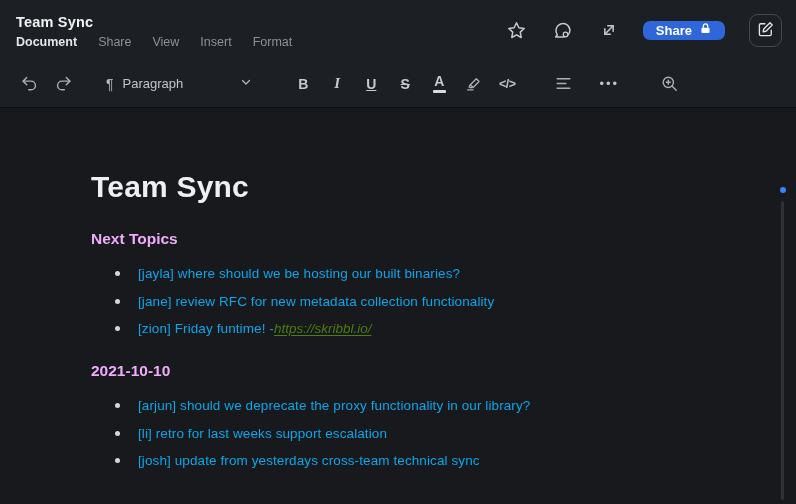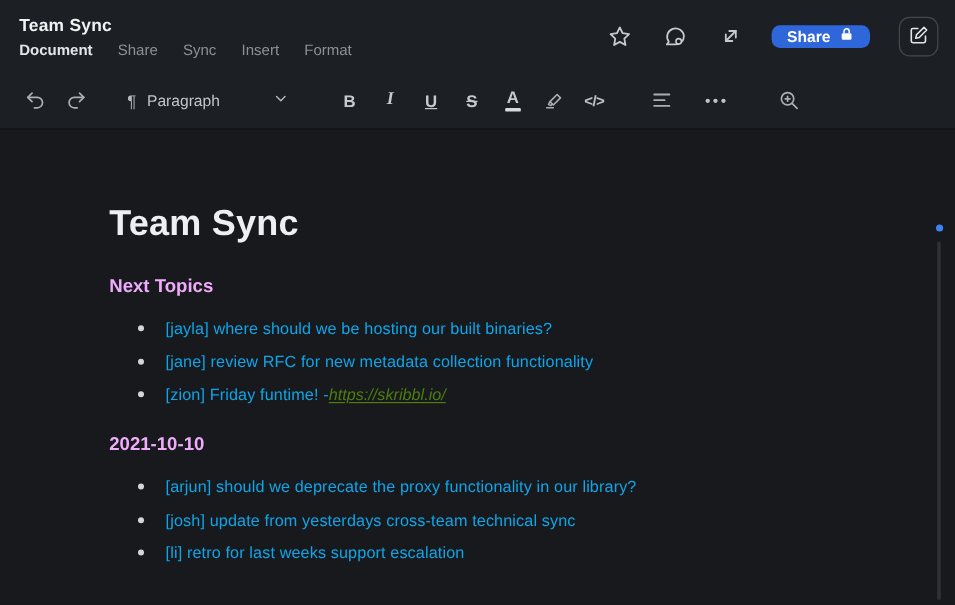--- a/index.html
+++ b/index.html
@@ -60,21 +60,21 @@
     color:#abafb5; display:flex; align-items:center; justify-content:center;
     border-radius:6px; font-family:"Liberation Sans", sans-serif;
   }
   .tb-btn svg { display:block; }
   .para-select {
     display:flex; align-items:center; gap:9px;
     height:32px; padding:0 10px 0 8px; margin:0 24px 0 18px;
     background:transparent; border:none; border-radius:6px; color:#b6b9be;
   }
   .para-glyph { font-size:14px; color:#b6b9be; }
-  .para-label { font-size:13px; color:#c2c5c9; margin-right:36px; }
+  .para-label { font-size:13px; color:#c2c5c9; margin-right:48px; }
   .fmt-letter { font-size:14px; font-weight:700; color:#c6c9cd; }
   .fmt-italic { font-style:italic; font-weight:600; font-family:"Liberation Serif", serif; font-size:15px;}
   .fmt-under { text-decoration:underline; }
   .fmt-strike { text-decoration:line-through; }
   .color-a { display:flex; flex-direction:column; align-items:center; line-height:1; }
   .color-a .bar { width:13px; height:2.5px; background:#d8dadd; margin-top:2px; border-radius:1px; }
   .code-glyph { font-size:12.5px; font-weight:700; letter-spacing:-.5px; color:#c0c3c7; }
   .more-glyph { font-size:13px; letter-spacing:2px; color:#c0c3c7; }
   .gap-sm { margin-left:12px; } .gap-md { margin-left:22px; } .gap-lg { margin-left:26px; }
 
@@ -105,21 +105,21 @@
 </style>
 </head>
 <body>
 
 <header class="app-header">
   <div class="header-left">
     <div class="doc-title">Team Sync</div>
     <nav class="menu-row">
       <span class="menu-item active">Document</span>
       <span class="menu-item">Share</span>
-      <span class="menu-item">Sync</span>
+      <span class="menu-item">View</span>
       <span class="menu-item">Insert</span>
       <span class="menu-item">Format</span>
     </nav>
   </div>
 
   <div class="header-right">
     <button class="icon-btn">
       <span>
         <svg width="21" height="21" viewBox="0 0 24 24" fill="none" stroke="currentColor" stroke-width="1.7" stroke-linejoin="round">
           <path d="M12 3.2l2.7 5.6 6.1.8-4.5 4.3 1.1 6.1-5.4-3-5.4 3 1.1-6.1L3.2 9.6l6.1-.8z"></path>
@@ -269,25 +269,25 @@
       </section>
       <section class="doc-section">
         <h2 class="sec-heading">2021-10-10</h2>
         <ul class="bullets">
           <li>
             <span class="dot"></span>
             <span class="li-text">[arjun] should we deprecate the proxy functionality in our library?</span>
           </li>
           <li>
             <span class="dot"></span>
+            <span class="li-text">[li] retro for last weeks support escalation</span>
+          </li>
+          <li>
+            <span class="dot"></span>
             <span class="li-text">[josh] update from yesterdays cross-team technical sync</span>
-          </li>
-          <li>
-            <span class="dot"></span>
-            <span class="li-text">[li] retro for last weeks support escalation</span>
           </li>
         </ul>
       </section>
     </div>
 </main>
 
 <div class="presence-dot"></div>
 <div class="scroll-track"></div>
 
 </body></html>

